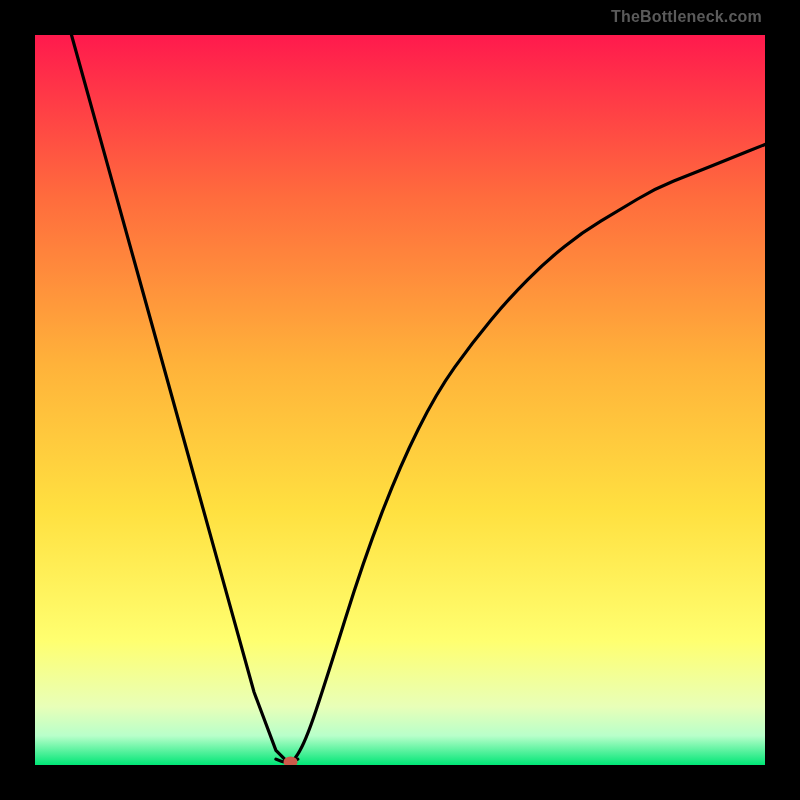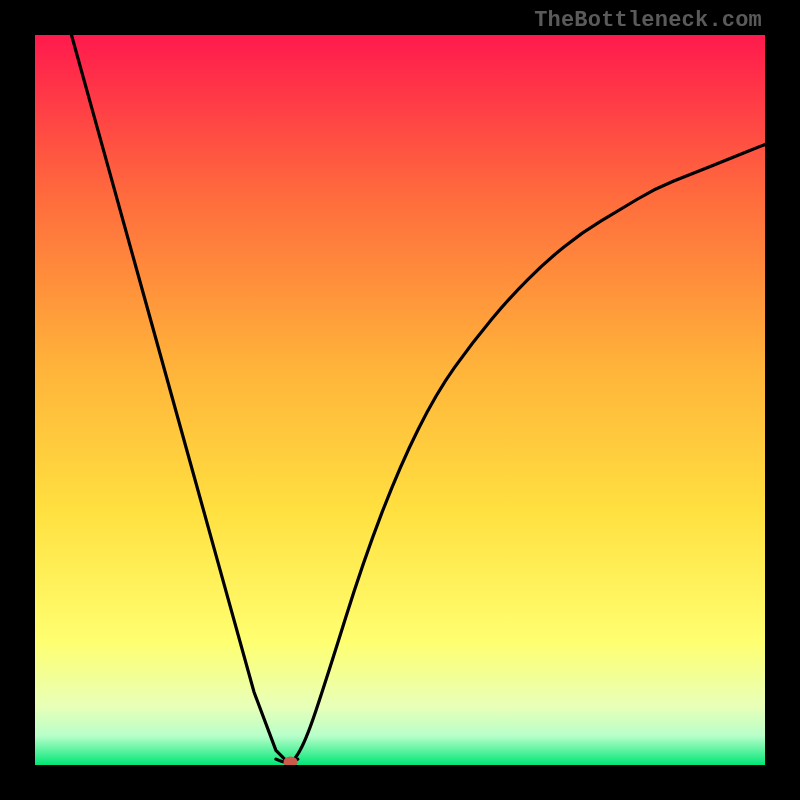--- a/index.html
+++ b/index.html
@@ -27,22 +27,22 @@
   .curve-svg {
     position: absolute;
     inset: 0;
     width: 100%;
     height: 100%;
   }
   .attribution {
     position: absolute;
     top: 8px;
     right: 38px;
-    font-family: Liberation Mono, monospace;
-    font-size: 22px;
+    font-family: Liberation Sans, sans-serif;
+    font-size: 16px;
     font-weight: 600;
     color: #5a5a5a;
     letter-spacing: 0.2px;
     text-align: right;
   }
 </style>
 </head>
 <body>
 
 <div class="frame">

